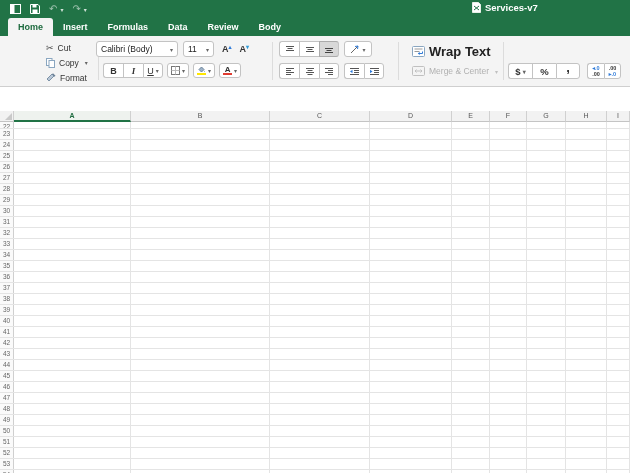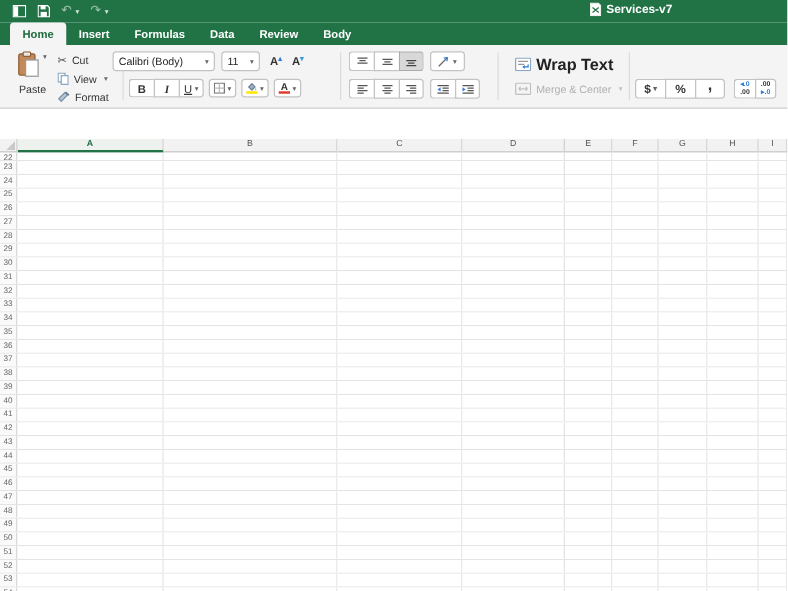--- a/index.html
+++ b/index.html
@@ -37,21 +37,21 @@
   .caret { font-size:6px; color:#666; margin-left:2px; }
 
   
   .paste-wrap { position:absolute; left:8px; top:5px; width:36px; text-align:center; }
   .paste-label { font-size:8.5px; color:#333; margin-top:2px; }
   .cc-col { position:absolute; left:46px; top:4px; }
   .cc-row { display:flex; align-items:center; gap:4px; height:15px; }
   .cc-row .lbl { font-size:8.5px; color:#333; }
 
   
-  .font-row1 { position:absolute; left:90px; top:5px; display:flex; align-items:center; }
+  .font-row1 { position:absolute; left:96px; top:5px; display:flex; align-items:center; }
   .selectbox { background:#fff; border:1px solid #c3c3c3; border-radius:3px; height:16px;
                display:flex; align-items:center; padding:0 4px; font-size:8.5px; color:#222; }
   .selectbox .caret { margin-left:auto; }
   .fontsize-btns { display:flex; align-items:center; margin-left:8px; gap:8px; }
   .grow-shrink { font-size:9px; font-weight:700; color:#333; position:relative; }
   .grow-shrink .mini { font-size:6px; position:relative; top:-3px; }
   .mini.blue { color:#2f7bd9; } .mini.teal { color:#2f9bd9; }
   .font-row2 { position:absolute; left:103px; top:27px; display:flex; align-items:center; gap:4px; }
   .font-row2 .rbtn { height:15px; min-width:20px; font-size:9px; padding:0 3px; }
   .b-label { font-weight:700; } .i-label { font-style:italic; font-family:"Liberation Serif",serif; font-weight:700; }
@@ -150,42 +150,31 @@
     <div class="tab active">Home</div>
     <div class="tab">Insert</div>
     <div class="tab">Formulas</div>
     <div class="tab">Data</div>
     <div class="tab">Review</div>
     <div class="tab">Body</div>
   </div>
 
   <div class="ribbon">
 
-    <div class="paste-wrap">
-      <span style="display:inline-flex; align-items:flex-start;">
-        <svg width="18" height="21" viewBox="0 0 18 21">
-          <rect x="1" y="2" width="13" height="17" rx="1.5" fill="#c28a5a" stroke="#8d6038"></rect>
-          <rect x="4.5" y="0.5" width="6" height="3.5" rx="1" fill="#e9e9e9" stroke="#8d6038"></rect>
-          <rect x="6.5" y="7" width="10" height="13" fill="#fff" stroke="#9a9a9a"></rect>
-        </svg>
-        <span class="caret">▾</span>
-      </span>
-      <div class="paste-label">Paste</div>
-    </div>
     <div class="cc-col">
       <div class="cc-row">
         <span style="font-size:9px;color:#444;">✂</span>
         <span class="lbl">Cut</span>
       </div>
       <div class="cc-row">
         <svg width="9" height="10" viewBox="0 0 9 10">
             <rect x="0.5" y="0.5" width="5.5" height="7" fill="#fff" stroke="#8aa6c0"></rect>
             <rect x="3" y="2.5" width="5.5" height="7" fill="#fff" stroke="#8aa6c0"></rect>
           </svg>
-        <span class="lbl">View</span>
+        <span class="lbl">Copy</span>
         <span class="caret">▾</span>
       </div>
       <div class="cc-row">
         <svg width="10" height="9" viewBox="0 0 10 9">
             <path d="M1 6 L6 1 L8 3 L3 8 Z" fill="#b9c7d6" stroke="#7d93a8"></path>
             <path d="M6.5 0.8 L9 3.2" stroke="#6b8096" stroke-width="1.4"></path>
           </svg>
         <span class="lbl">Format</span>
       </div>
     </div>

